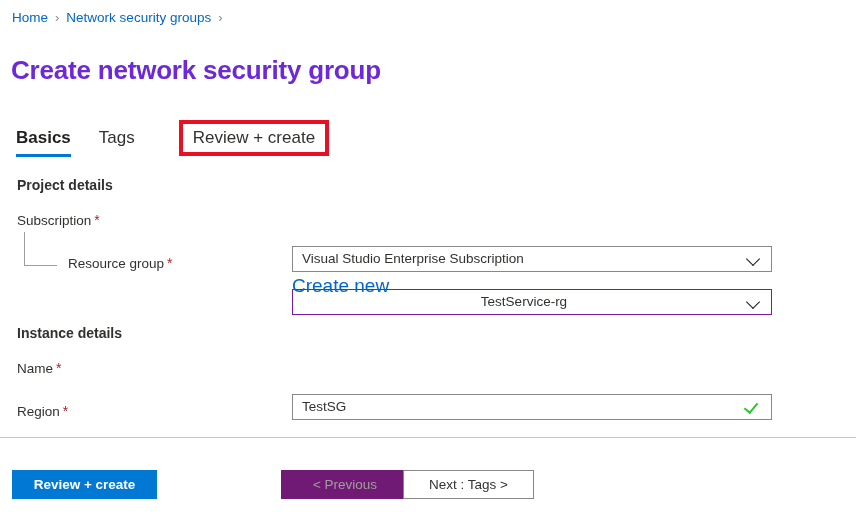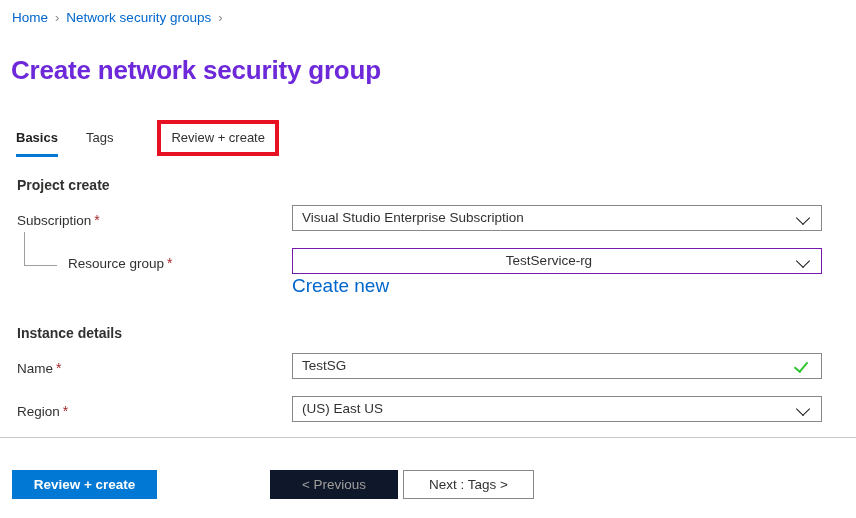--- a/index.html
+++ b/index.html
@@ -50,21 +50,21 @@
 
   
   .tabs {
     position: absolute;
     left: 16px; top: 128px;
     display: flex;
     align-items: flex-start;
   }
   .tab {
     position: relative;
-    font-size: 13px;
+    font-size: 17px;
     color: #323130;
     padding: 0 0 9px 0;
     margin-right: 28px;
     cursor: pointer;
     line-height: 20px;
   }
   .tab.active {
     font-weight: bold;
     color: #201f1e;
   }
@@ -118,28 +118,29 @@
     left: 24px; top: 232px;
     width: 33px; height: 34px;
     border-left: 1px solid #a19f9d;
     border-bottom: 1px solid #a19f9d;
   }
 
   
   .field-box {
     position: absolute;
     left: 292px;
-    width: 530px;
+    width: 480px;
     height: 26px;
     border: 1px solid #8a8886;
     background: #ffffff;
     display: flex;
     align-items: center;
     padding: 0 4px 0 9px;
     cursor: pointer;
+    margin-top: 41px;
   }
   .field-box.focused {
     border: 1px solid #8a2be2;
     border-color: #7719aa;
   }
   .field-value {
     flex: 1;
     font-size: 13.5px;
     color: #323130;
     line-height: 20px;
@@ -223,23 +224,23 @@
     white-space: nowrap;
   }
   #btn-review-create {
     left: 12px; top: 32px;
     min-width: 145px;
     background: #0078d4;
     color: #ffffff;
     font-weight: bold;
   }
   #btn-previous {
-    left: 270px; top: 32px;
+    left: 281px; top: 32px;
     min-width: 128px;
-    background: #0f172a;
+    background: #701a75;
     color: #a19f9d;
     cursor: default;
   }
   #btn-next {
     left: 403px; top: 32px;
     min-width: 131px;
     background: #ffffff;
     color: #323130;
     border: 1px solid #8a8886;
   }
@@ -270,21 +271,21 @@
     <span>Basics</span>
   </div>
   <div class="tab">
     <span>Tags</span>
   </div>
   <div class="tab highlighted">
     <span>Review + create</span>
   </div>
 </div>
 
-<div class="section-head" id="project-details-head">Project create</div>
+<div class="section-head" id="project-details-head">Project details</div>
 
 <div class="field-label" id="label-subscription">
   <span>Subscription</span><span class="req">*</span>
 </div>
 <div class="field-box" id="box-subscription">
   <span class="field-value">Visual Studio Enterprise Subscription</span>
   <span class="chev"></span>
 </div>
 
 <div class="connector"></div>

